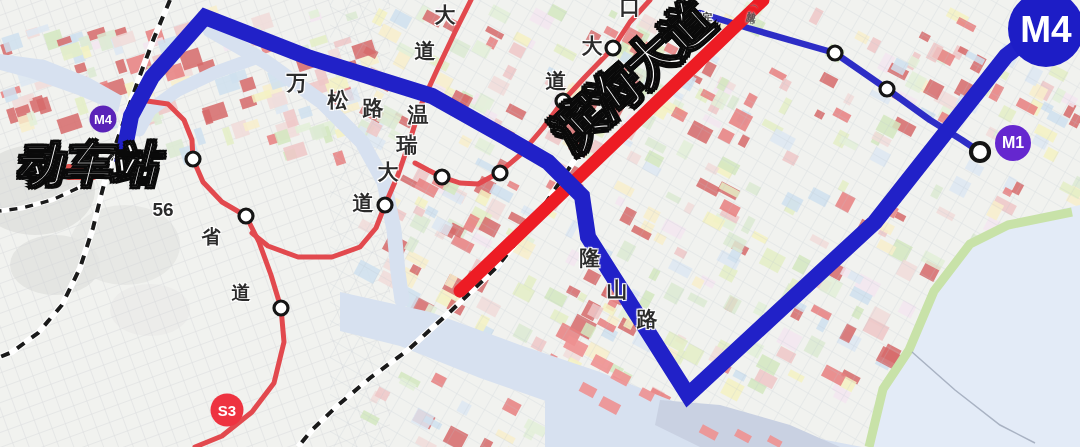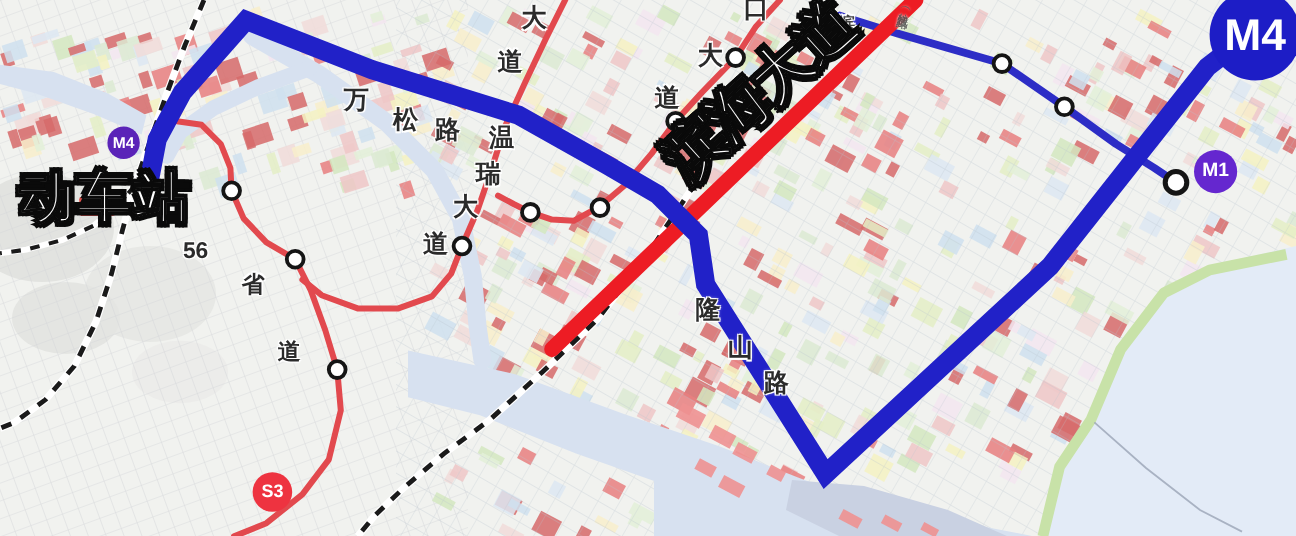--- a/index.html
+++ b/index.html
@@ -16,21 +16,21 @@
   }
   .road-char.small{font-size:19px;margin-top:46px;}
   .road-char.tiny{font-size:13px;color:#444;}
   .big-outline{
     color:#fff;font-weight:900;letter-spacing:2px;
     text-shadow:
       -3px -3px 0 #0a0a0a, 3px -3px 0 #0a0a0a, -3px 3px 0 #0a0a0a, 3px 3px 0 #0a0a0a,
       -3px 0 0 #0a0a0a, 3px 0 0 #0a0a0a, 0 -3px 0 #0a0a0a, 0 3px 0 #0a0a0a;
     -webkit-text-stroke:1px #0a0a0a;
   }
-  #station-label{font-size:46px;left:16px;top:134px;transform:none;position:absolute;}
+  #station-label{font-size:46px;left:16px;top:134px;transform:none;position:absolute;font-style:italic;}
   #avenue-label{
     font-size:50px;left:633px;top:76px;letter-spacing:-2px;
     transform:translate(-50%,-50%) rotate(-42deg);
   }
   #railway-note{
     position:absolute;left:748px;top:2px;writing-mode:vertical-rl;
     font-size:10px;color:#555;letter-spacing:1px;transform-origin:top center;
     transform:rotate(15deg);opacity:.9;
     text-shadow:0 0 2px #fff;
   }

